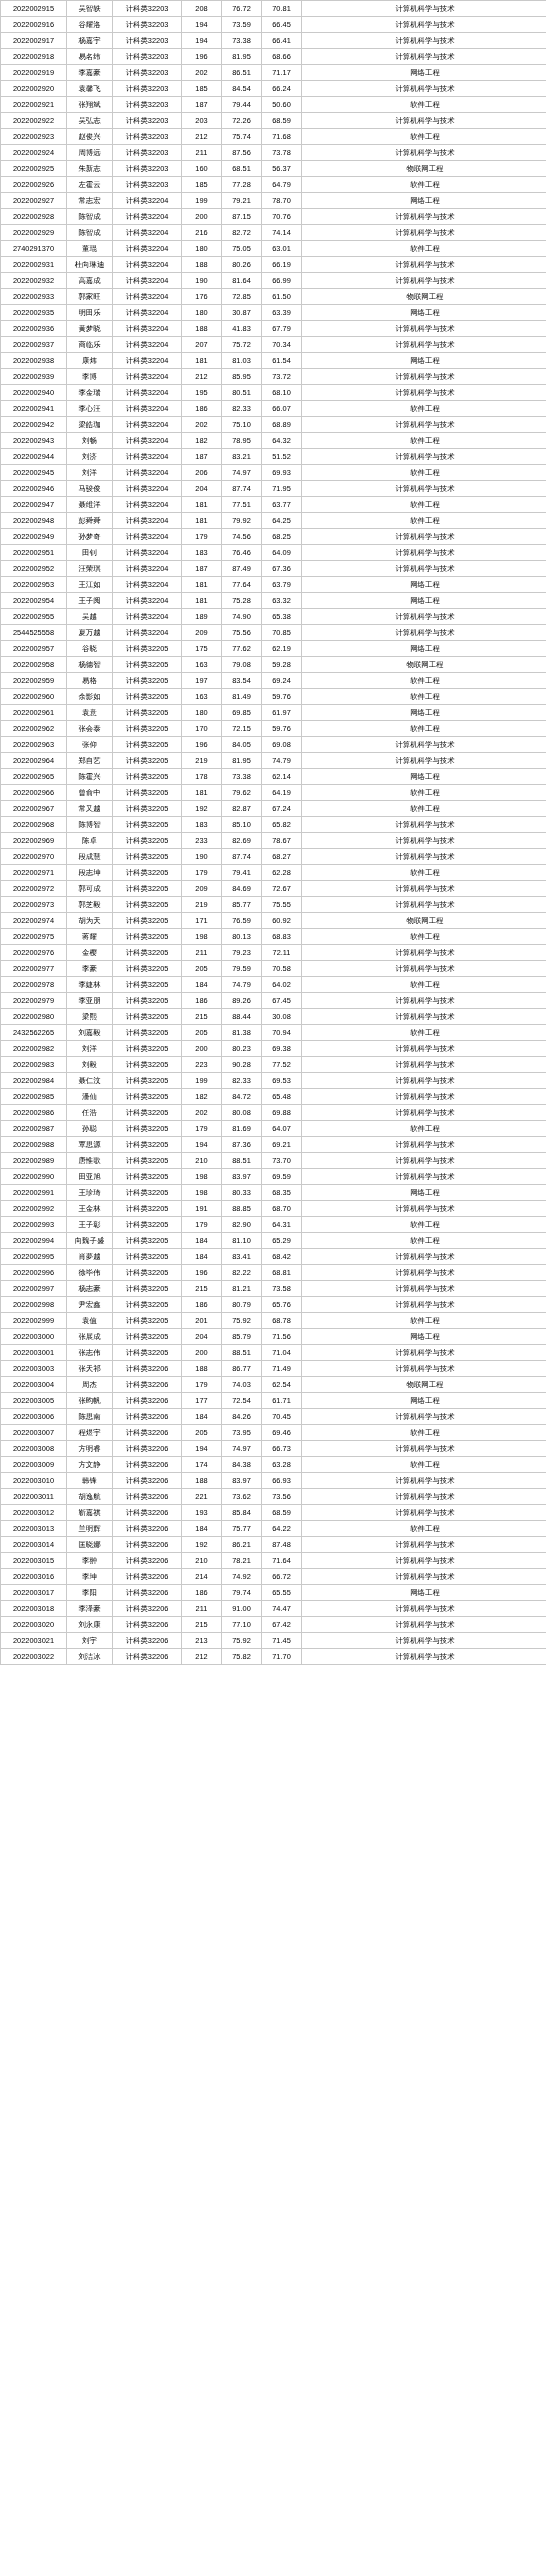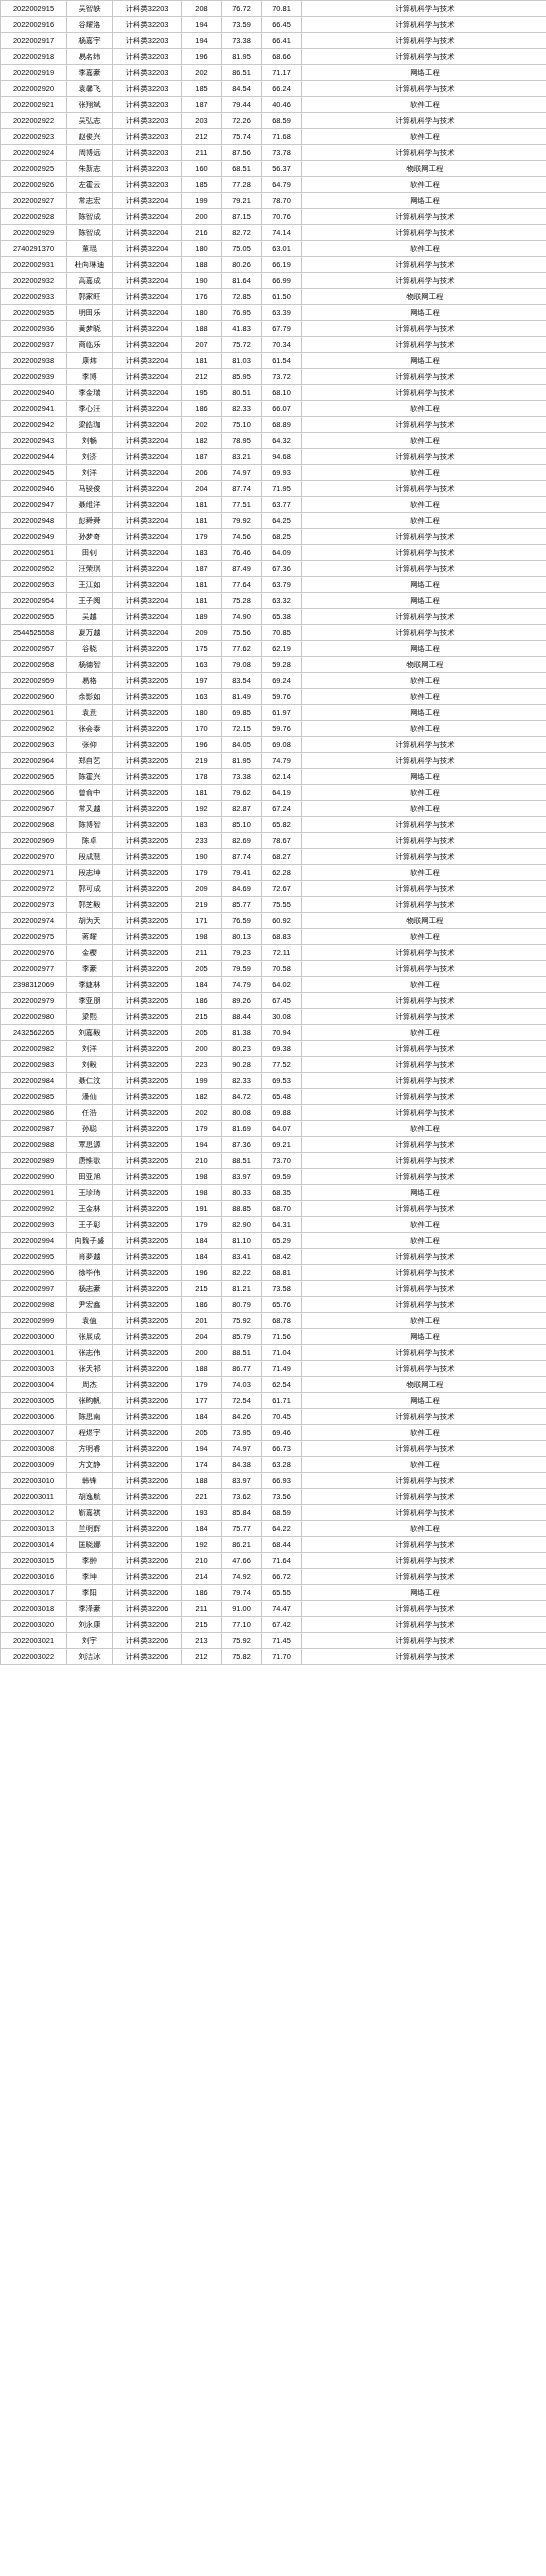--- a/index.html
+++ b/index.html
@@ -106,21 +106,21 @@
         <td class="num">84.54</td>
         <td class="num">66.24</td>
         <td class="dept">计算机科学与技术</td>
       </tr>
       <tr>
         <td class="id">2022002921</td>
         <td class="name">张翔斌</td>
         <td class="major">计科类32203</td>
         <td class="num">187</td>
         <td class="num">79.44</td>
-        <td class="num">40.46</td>
+        <td class="num">50.60</td>
         <td class="dept">软件工程</td>
       </tr>
       <tr>
         <td class="id">2022002922</td>
         <td class="name">吴弘志</td>
         <td class="major">计科类32203</td>
         <td class="num">203</td>
         <td class="num">72.26</td>
         <td class="num">68.59</td>
         <td class="dept">计算机科学与技术</td>
@@ -222,21 +222,21 @@
         <td class="num">176</td>
         <td class="num">72.85</td>
         <td class="num">61.50</td>
         <td class="dept">物联网工程</td>
       </tr>
       <tr>
         <td class="id">2022002935</td>
         <td class="name">明田乐</td>
         <td class="major">计科类32204</td>
         <td class="num">180</td>
-        <td class="num">76.95</td>
+        <td class="num">30.87</td>
         <td class="num">63.39</td>
         <td class="dept">网络工程</td>
       </tr>
       <tr>
         <td class="id">2022002936</td>
         <td class="name">黄梦晓</td>
         <td class="major">计科类32204</td>
         <td class="num">188</td>
         <td class="num">41.83</td>
         <td class="num">67.79</td>
@@ -304,21 +304,21 @@
         <td class="num">78.95</td>
         <td class="num">64.32</td>
         <td class="dept">软件工程</td>
       </tr>
       <tr>
         <td class="id">2022002944</td>
         <td class="name">刘济</td>
         <td class="major">计科类32204</td>
         <td class="num">187</td>
         <td class="num">83.21</td>
-        <td class="num">94.68</td>
+        <td class="num">51.52</td>
         <td class="dept">计算机科学与技术</td>
       </tr>
       <tr>
         <td class="id">2022002945</td>
         <td class="name">刘洋</td>
         <td class="major">计科类32204</td>
         <td class="num">206</td>
         <td class="num">74.97</td>
         <td class="num">69.93</td>
         <td class="dept">软件工程</td>
@@ -596,21 +596,21 @@
       <tr>
         <td class="id">2022002977</td>
         <td class="name">李豪</td>
         <td class="major">计科类32205</td>
         <td class="num">205</td>
         <td class="num">79.59</td>
         <td class="num">70.58</td>
         <td class="dept">计算机科学与技术</td>
       </tr>
       <tr>
-        <td class="id">2398312069</td>
+        <td class="id">2022002978</td>
         <td class="name">李婕林</td>
         <td class="major">计科类32205</td>
         <td class="num">184</td>
         <td class="num">74.79</td>
         <td class="num">64.02</td>
         <td class="dept">软件工程</td>
       </tr>
       <tr>
         <td class="id">2022002979</td>
         <td class="name">李亚朋</td>
@@ -916,29 +916,29 @@
         <td class="num">75.77</td>
         <td class="num">64.22</td>
         <td class="dept">软件工程</td>
       </tr>
       <tr>
         <td class="id">2022003014</td>
         <td class="name">匡晓娜</td>
         <td class="major">计科类32206</td>
         <td class="num">192</td>
         <td class="num">86.21</td>
-        <td class="num">68.44</td>
+        <td class="num">87.48</td>
         <td class="dept">计算机科学与技术</td>
       </tr>
       <tr>
         <td class="id">2022003015</td>
         <td class="name">李翀</td>
         <td class="major">计科类32206</td>
         <td class="num">210</td>
-        <td class="num">47.66</td>
+        <td class="num">78.21</td>
         <td class="num">71.64</td>
         <td class="dept">计算机科学与技术</td>
       </tr>
       <tr>
         <td class="id">2022003016</td>
         <td class="name">李坤</td>
         <td class="major">计科类32206</td>
         <td class="num">214</td>
         <td class="num">74.92</td>
         <td class="num">66.72</td>

